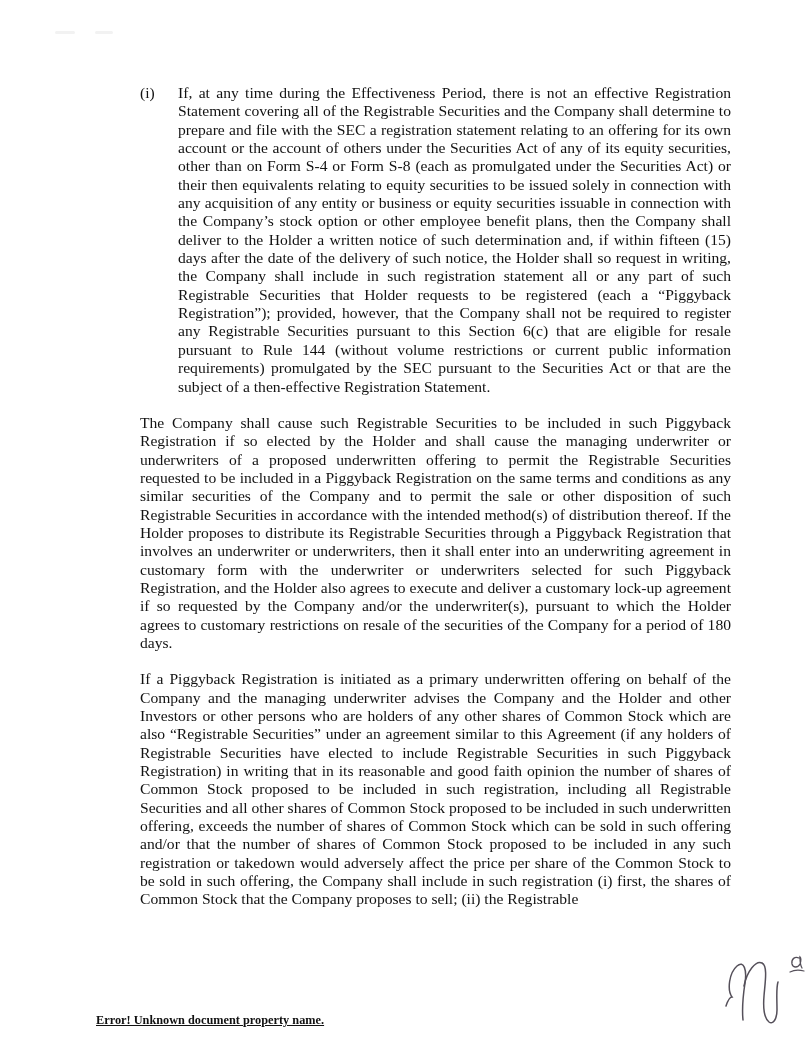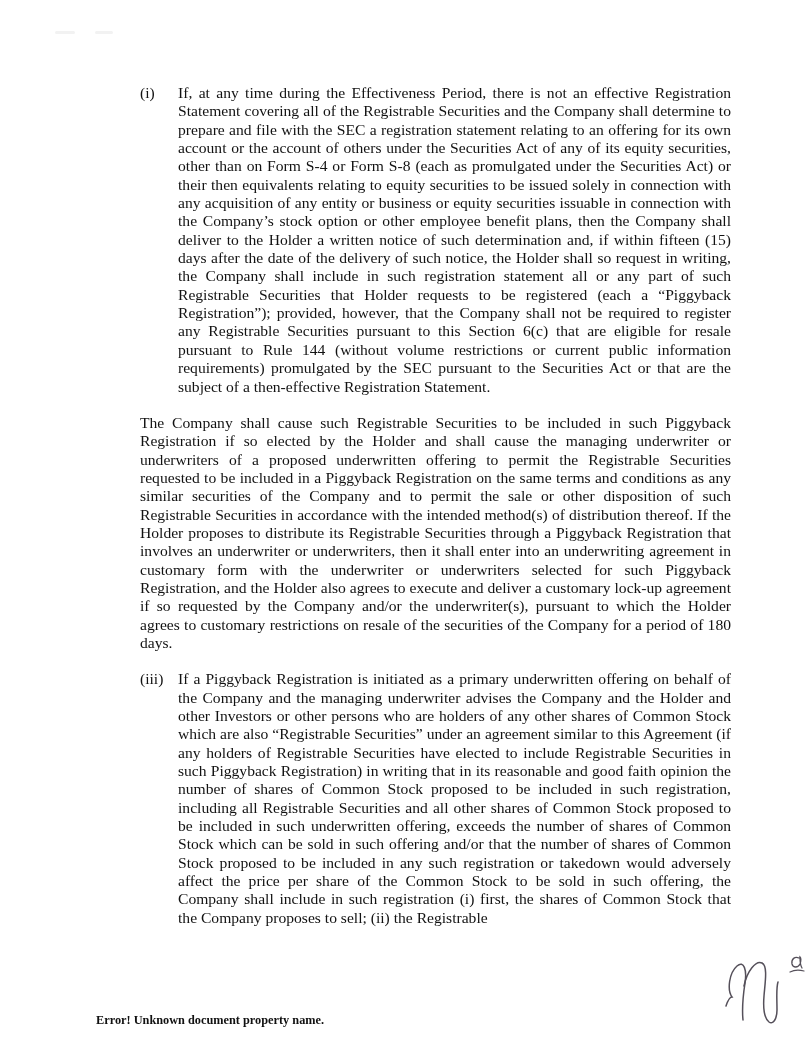--- a/index.html
+++ b/index.html
@@ -29,21 +29,21 @@
     color:#121212;
     font-size:15.6px;
     line-height:18.35px;
   }
   .para { display:flex; margin:0 0 18px 0; }
   .para-label { flex:0 0 38px; }
   .para-text { flex:1 1 auto; text-align:justify; text-justify:inter-word; }
 
   .footer-error {
     position:absolute; left:96px; top:1013px;
-    font-size:12.3px; font-weight:bold; color:#111;
+    font-size:12.3px; font-weight:bold; color:#111;text-decoration:underline;
   }
 
   
   .initial-stamp { position:absolute; left:674px; top:986px; width:72px; height:56px; }
   .initial-stamp svg { position:absolute; left:0; top:0; }
   .initial-label {
     position:absolute; left:28px; top:3px;
     font-family:"Liberation Sans", sans-serif;
     font-size:7.5px; font-weight:bold; color:#2b2b2b;
     letter-spacing:0.2px;
@@ -64,21 +64,20 @@
 
   <div class="doc-body">
     <div class="para">
       <span class="para-label">(i)</span>
       <span class="para-text">If, at any time during the Effectiveness Period, there is not an effective Registration Statement covering all of the Registrable Securities and the Company shall determine to prepare and file with the SEC a registration statement relating to an offering for its own account or the account of others under the Securities Act of any of its equity securities, other than on Form S-4 or Form S-8 (each as promulgated under the Securities Act) or their then equivalents relating to equity securities to be issued solely in connection with any acquisition of any entity or business or equity securities issuable in connection with the Company’s stock option or other employee benefit plans, then the Company shall deliver to the Holder a written notice of such determination and, if within fifteen (15) days after the date of the delivery of such notice, the Holder shall so request in writing, the Company shall include in such registration statement all or any part of such Registrable Securities that Holder requests to be registered (each a “Piggyback Registration”); provided, however, that the Company shall not be required to register any Registrable Securities pursuant to this Section 6(c) that are eligible for resale pursuant to Rule 144 (without volume restrictions or current public information requirements) promulgated by the SEC pursuant to the Securities Act or that are the subject of a then-effective Registration Statement.</span>
     </div>
     <div class="para">
       <span class="para-text">The Company shall cause such Registrable Securities to be included in such Piggyback Registration if so elected by the Holder and shall cause the managing underwriter or underwriters of a proposed underwritten offering to permit the Registrable Securities requested to be included in a Piggyback Registration on the same terms and conditions as any similar securities of the Company and to permit the sale or other disposition of such Registrable Securities in accordance with the intended method(s) of distribution thereof. If the Holder proposes to distribute its Registrable Securities through a Piggyback Registration that involves an underwriter or underwriters, then it shall enter into an underwriting agreement in customary form with the underwriter or underwriters selected for such Piggyback Registration, and the Holder also agrees to execute and deliver a customary lock-up agreement if so requested by the Company and/or the underwriter(s), pursuant to which the Holder agrees to customary restrictions on resale of the securities of the Company for a period of 180 days.</span>
     </div>
     <div class="para">
-      <span class="para-label">(iii)</span>
       <span class="para-text">If a Piggyback Registration is initiated as a primary underwritten offering on behalf of the Company and the managing underwriter advises the Company and the Holder and other Investors or other persons who are holders of any other shares of Common Stock which are also “Registrable Securities” under an agreement similar to this Agreement (if any holders of Registrable Securities have elected to include Registrable Securities in such Piggyback Registration) in writing that in its reasonable and good faith opinion the number of shares of Common Stock proposed to be included in such registration, including all Registrable Securities and all other shares of Common Stock proposed to be included in such underwritten offering, exceeds the number of shares of Common Stock which can be sold in such offering and/or that the number of shares of Common Stock proposed to be included in any such registration or takedown would adversely affect the price per share of the Common Stock to be sold in such offering, the Company shall include in such registration (i) first, the shares of Common Stock that the Company proposes to sell; (ii) the Registrable</span>
     </div>
   </div>
 
   <div class="footer-error">Error! Unknown document property name.</div>
 
 
   <div class="signature">
     <svg width="93" height="88" viewBox="0 0 93 88">
 

